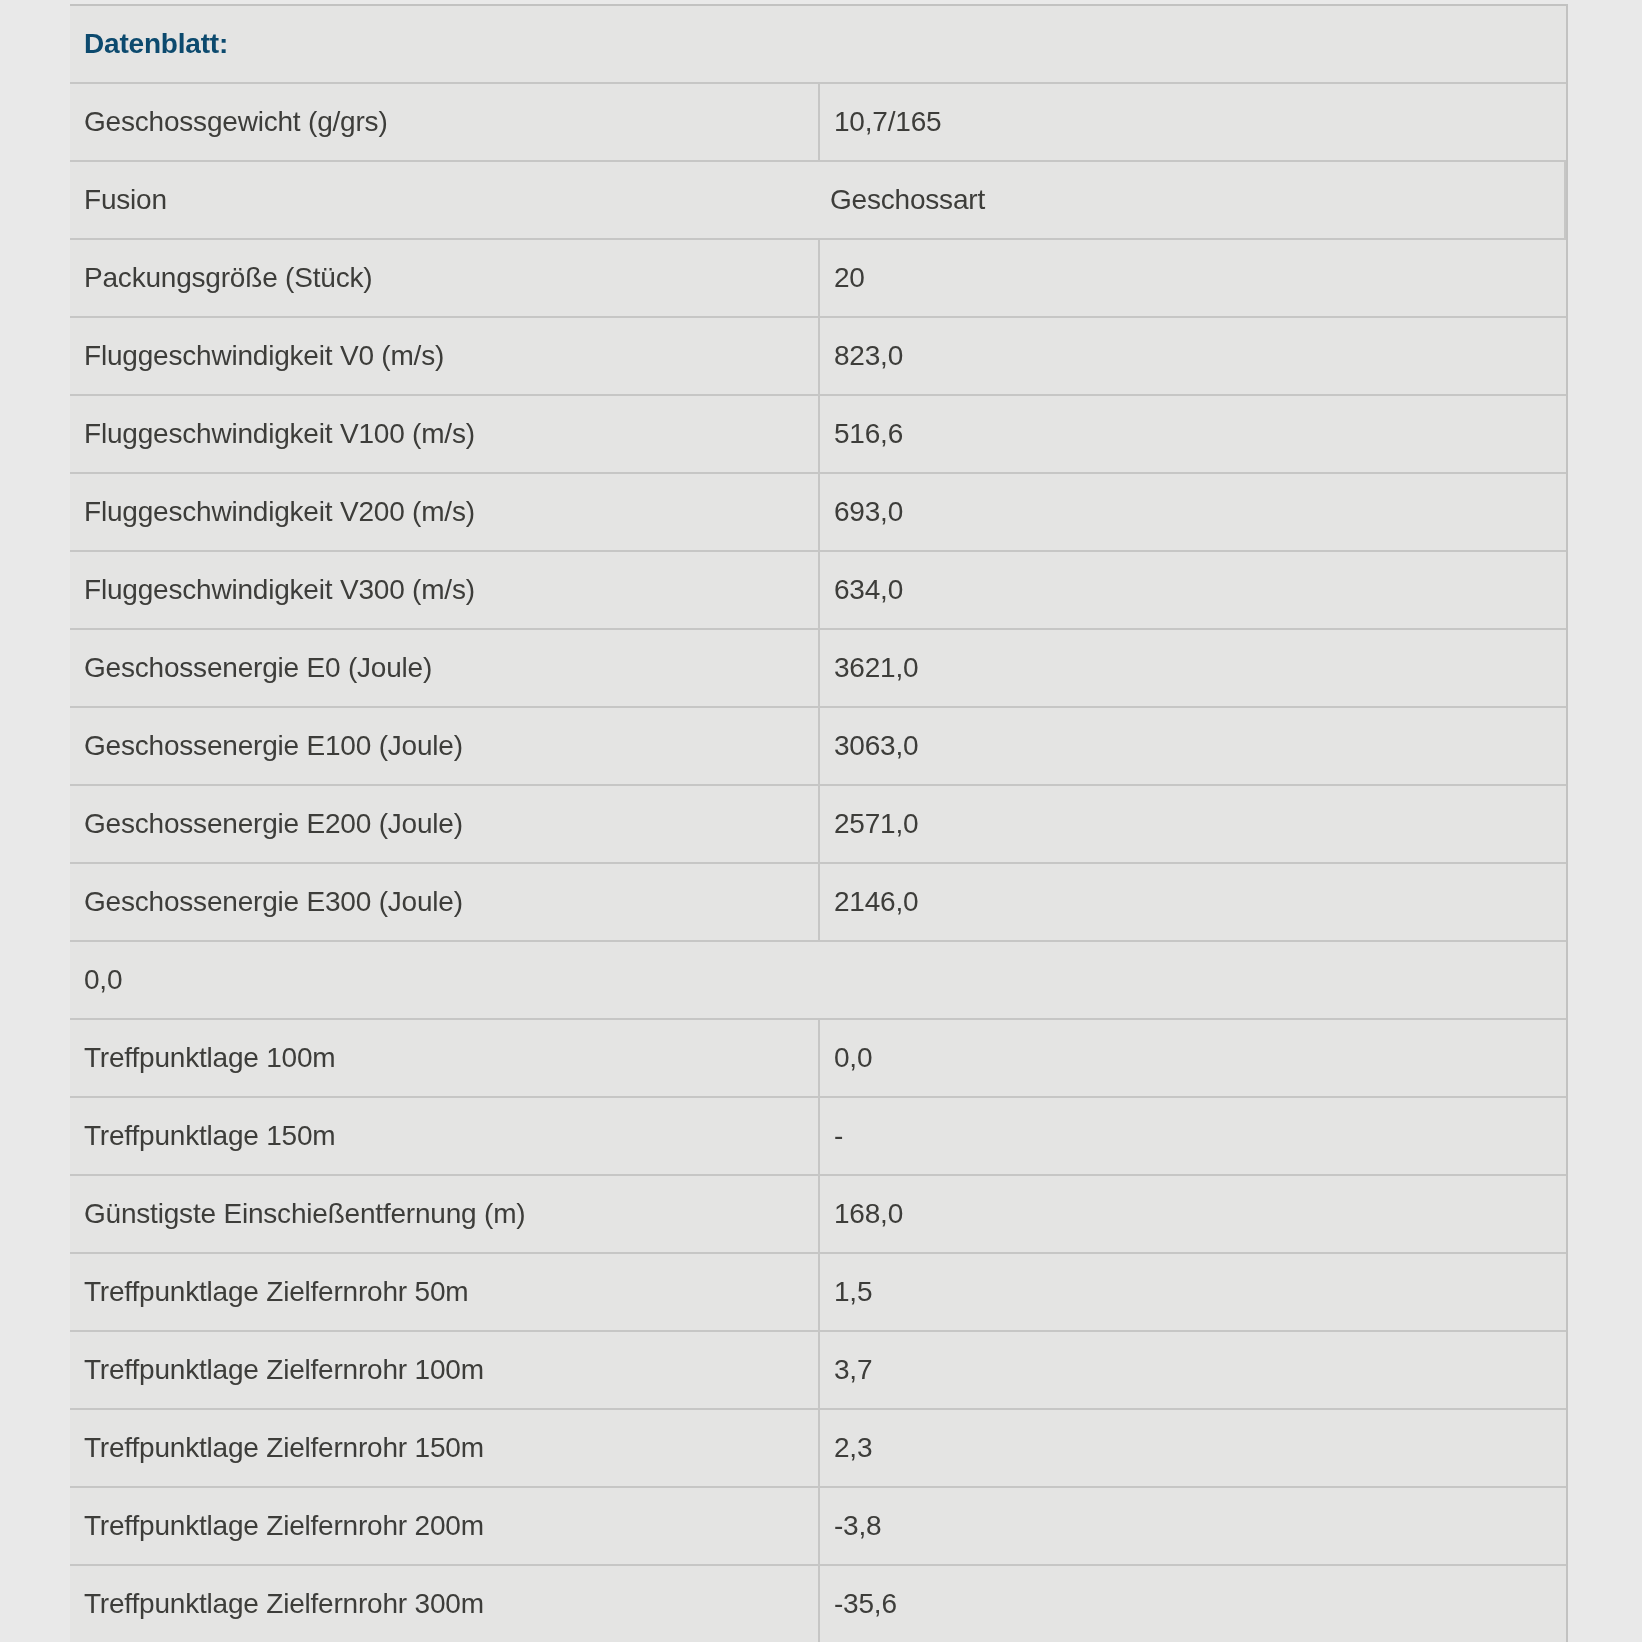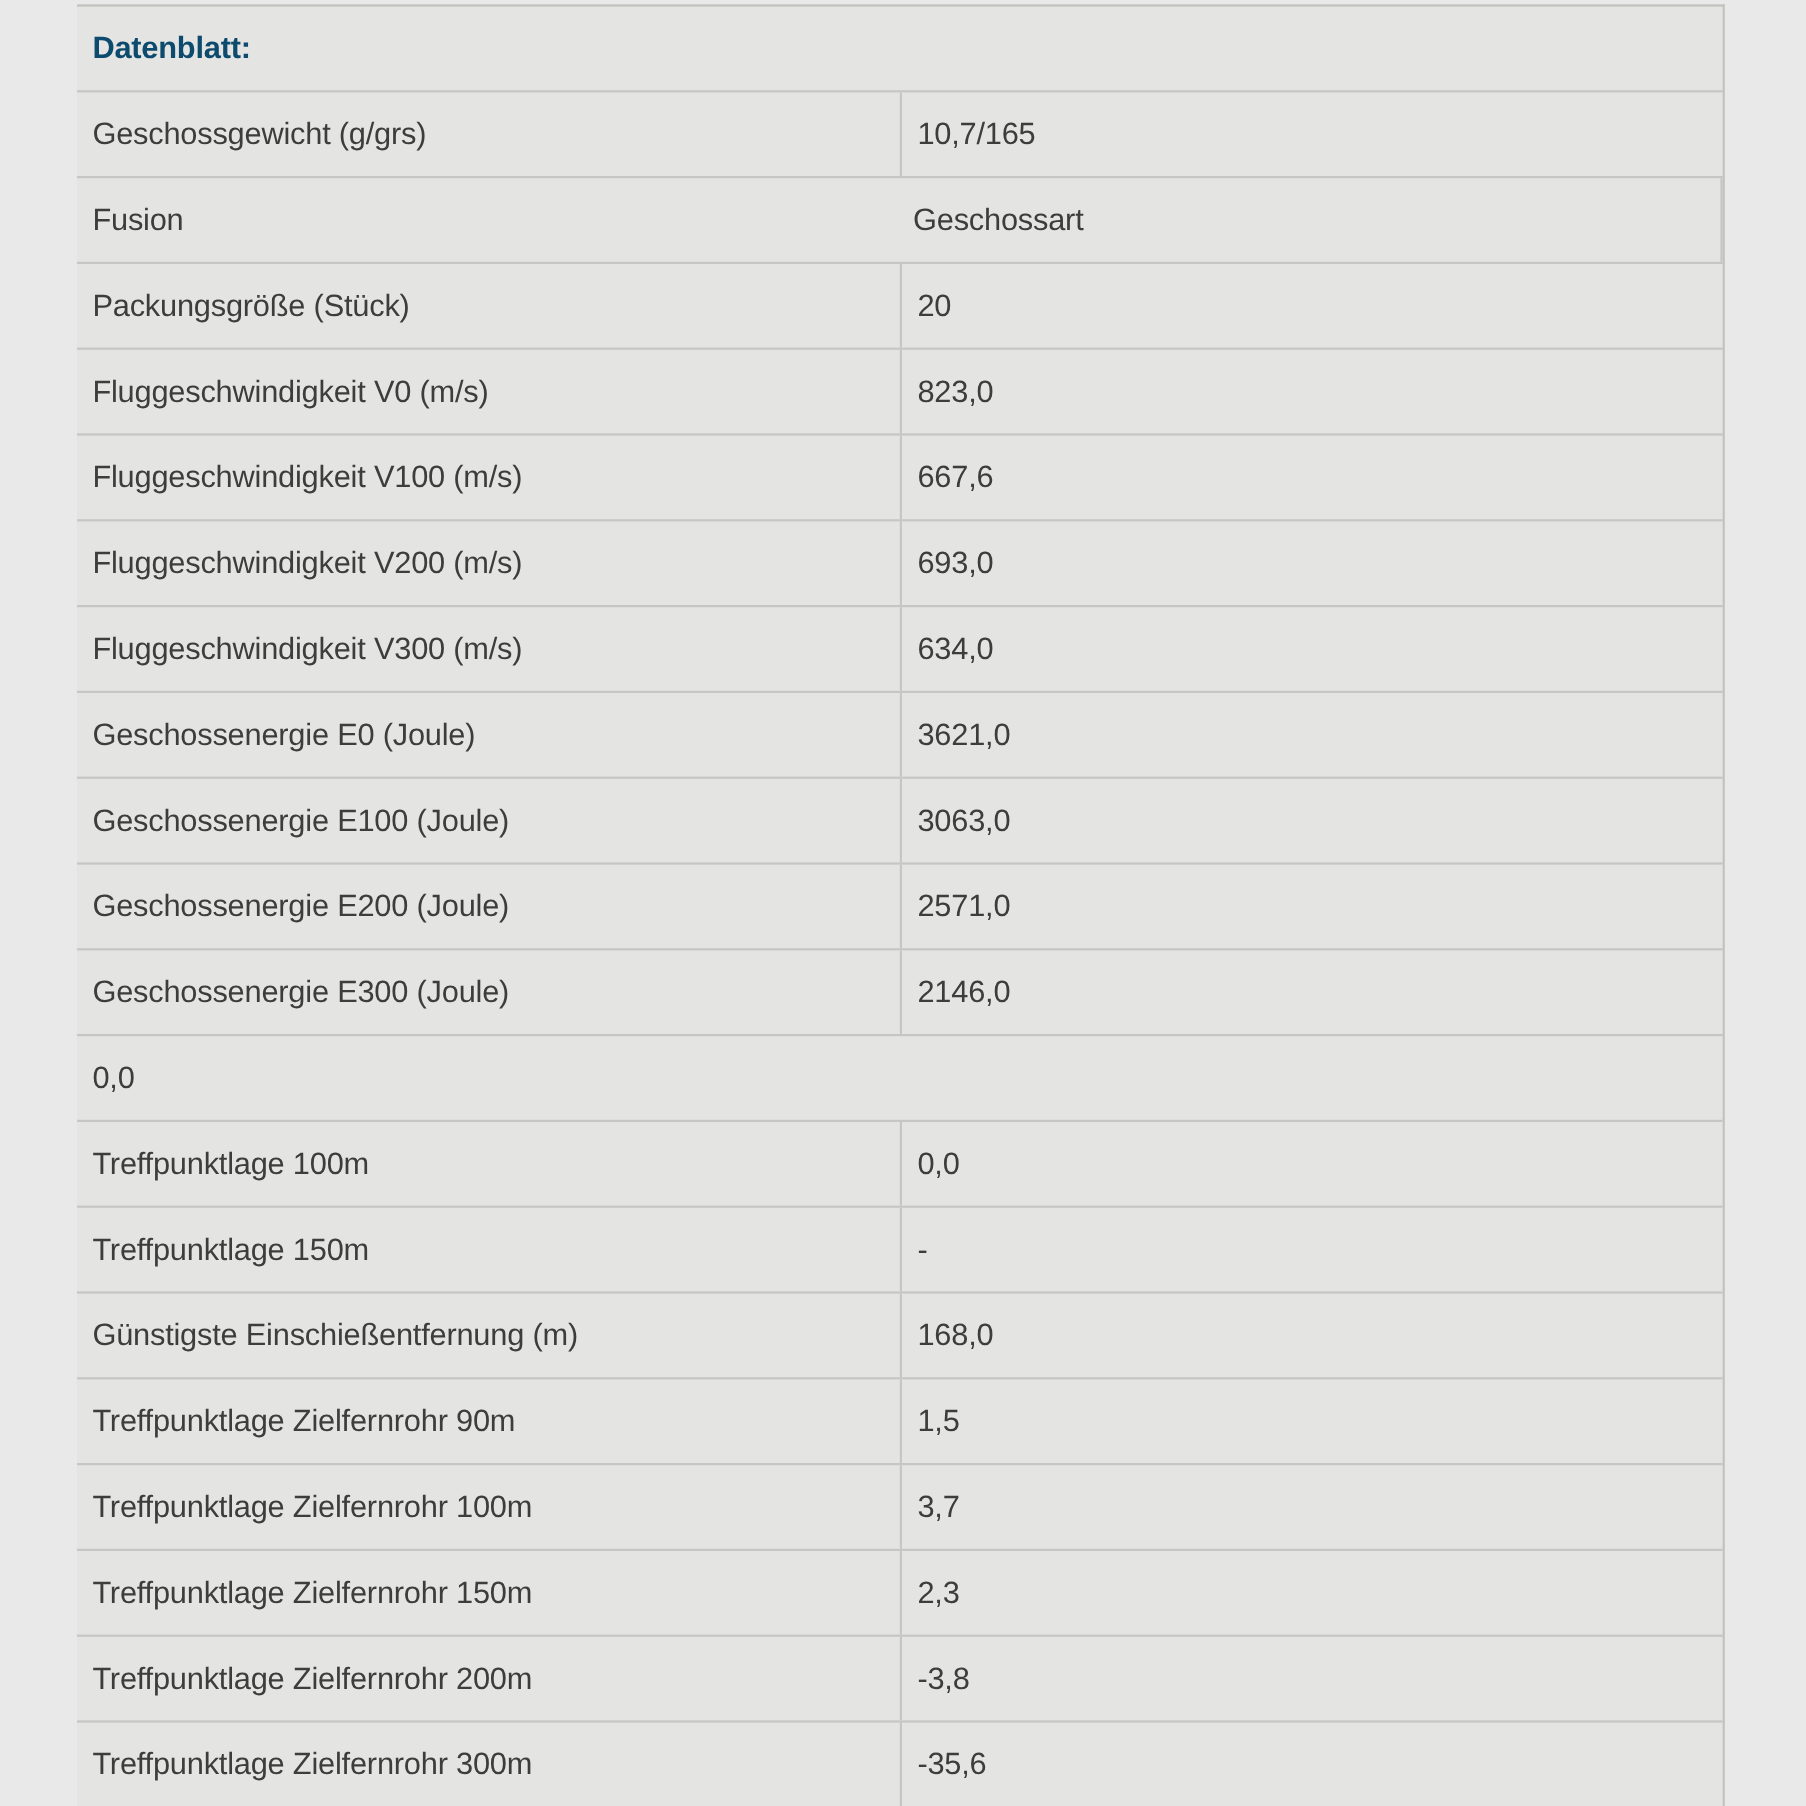--- a/index.html
+++ b/index.html
@@ -89,21 +89,21 @@
     <div class="cell value">20</div>
   </div>
 
   <div class="row">
     <div class="cell label">Fluggeschwindigkeit V0 (m/s)</div>
     <div class="cell value">823,0</div>
   </div>
 
   <div class="row">
     <div class="cell label">Fluggeschwindigkeit V100 (m/s)</div>
-    <div class="cell value">667,6</div>
+    <div class="cell value">516,6</div>
   </div>
 
   <div class="row">
     <div class="cell label">Fluggeschwindigkeit V200 (m/s)</div>
     <div class="cell value">693,0</div>
   </div>
 
   <div class="row">
     <div class="cell label">Fluggeschwindigkeit V300 (m/s)</div>
     <div class="cell value">634,0</div>
@@ -142,21 +142,21 @@
     <div class="cell label">Treffpunktlage 150m</div>
     <div class="cell value">-</div>
   </div>
 
   <div class="row">
     <div class="cell label">Günstigste Einschießentfernung (m)</div>
     <div class="cell value">168,0</div>
   </div>
 
   <div class="row">
-    <div class="cell label">Treffpunktlage Zielfernrohr 90m</div>
+    <div class="cell label">Treffpunktlage Zielfernrohr 50m</div>
     <div class="cell value">1,5</div>
   </div>
 
   <div class="row">
     <div class="cell label">Treffpunktlage Zielfernrohr 100m</div>
     <div class="cell value">3,7</div>
   </div>
 
   <div class="row">
     <div class="cell label">Treffpunktlage Zielfernrohr 150m</div>

